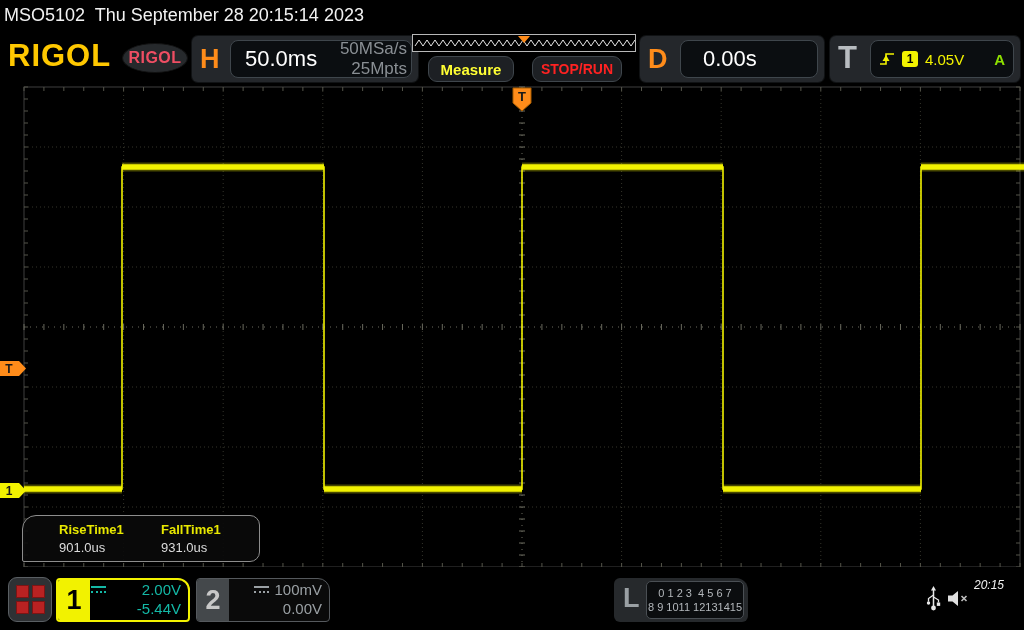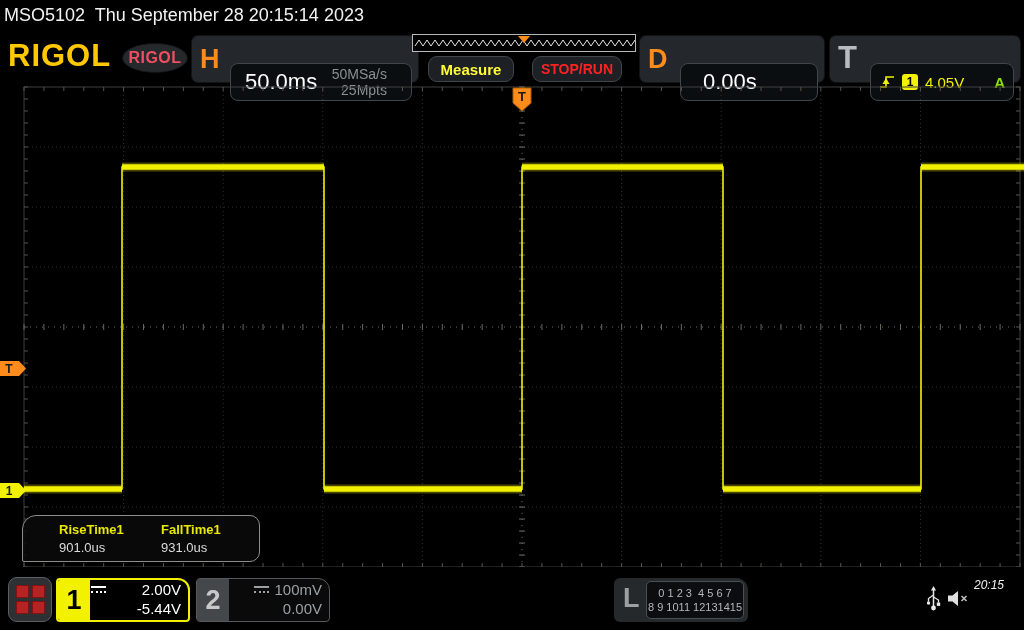--- a/index.html
+++ b/index.html
@@ -15,26 +15,26 @@
   #header { left:0; top:30px; width:1024px; height:55px; }
   #rigol-logo { left:8px; top:8px; font-family:Liberation Sans, sans-serif; font-weight:bold;
                 font-size:31px; color:#ffc800; letter-spacing:1px; }
   #stop-badge { left:122px; top:13px; width:66px; height:30px; background:#26292c;
                 border-radius:50%; border:1px solid #111; color:#ef4e63; font-weight:bold;
                 font-size:16px; display:flex; align-items:center; justify-content:center;
                 letter-spacing:.5px; }
   .grp { background:#24272b; border-radius:6px; box-shadow:0 0 0 1px #101214; }
   .grp-label { font-weight:bold; color:#ff8c1a; }
   .inset { background:#0b0e11; border:1px solid #3f464c; border-radius:8px;
-           display:flex; align-items:center;margin-top:23px; }
+           display:flex; align-items:center; }
   #h-group { left:192px; top:6px; width:226px; height:46px; }
   #h-label { left:8px; top:8px; font-size:27px; }
   #h-inset { left:38px; top:4px; width:182px; height:38px; }
   #h-timebase { color:#fff; font-size:22px; padding-left:14px; flex:1; }
-  #h-acq { text-align:right; color:#8a8f94; font-size:14px; line-height:1.15; padding-right:24px; }
+  #h-acq { text-align:right; color:#8a8f94; font-size:17px; line-height:1.15; padding-right:4px; }
   #wave-strip { left:412px; top:4px; width:224px; height:18px; background:#000;
                 border:1px solid #b8b8b8; }
   .hdr-btn { background:#1d2024; border:1px solid #3f464c; border-radius:9px;
              display:flex; align-items:center; justify-content:center; font-weight:bold; }
   #measure-btn { left:428px; top:26px; width:86px; height:26px; color:#ffff33; font-size:15px; }
   #stoprun-btn { left:532px; top:26px; width:90px; height:26px; color:#ff2222; font-size:14px; }
   #d-group { left:640px; top:6px; width:184px; height:46px; }
   #d-label { left:8px; top:8px; font-size:27px; }
   #d-inset { left:40px; top:4px; width:138px; height:38px; }
   #d-value { color:#fff; font-size:22px; padding-left:22px; }
@@ -70,21 +70,21 @@
   #ch1-block { left:56px; border:2px solid #f2f200; background:#000; }
   #ch2-block { left:196px; border:1px solid #55595d; background:#0a0a0a; }
   .ch-badge { width:32px; display:flex; align-items:center; justify-content:center;
               font-size:27px; font-weight:bold; }
   #ch1-badge { background:#f2f200; color:#000; }
   #ch2-badge { background:#44484b; color:#c8c8c8; }
   .ch-vals { flex:1; display:flex; flex-direction:column; justify-content:center;
              padding-right:7px; }
   .ch-row { display:flex; justify-content:flex-end; align-items:center; gap:5px;
             font-size:15px; line-height:1.25; }
-  #ch1-block .ch-row { color:#ffffff;gap:36px; }
+  #ch1-block .ch-row { color:#14b8a6;gap:36px; }
   #ch2-block .ch-row { color:#9aa0a4; }
   .dc-icon { width:15px; height:9px; border-top:2px solid currentColor; position:relative; }
   .dc-icon::after { content:""; position:absolute; left:0; top:3px; width:15px;
                     border-top:2px dotted currentColor; }
   #logic-block { left:614px; top:8px; width:134px; height:44px; background:#26292c;
                  border-radius:6px 12px 6px 6px; }
   #logic-label { left:9px; top:5px; font-size:27px; font-weight:bold; color:#9aa0a4; }
   #logic-inset { left:32px; top:3px; width:98px; height:38px; background:#0b0d0f;
                  border:1px solid #4a4f54; border-radius:5px; display:flex;
                  flex-direction:column; align-items:center; justify-content:center; }

